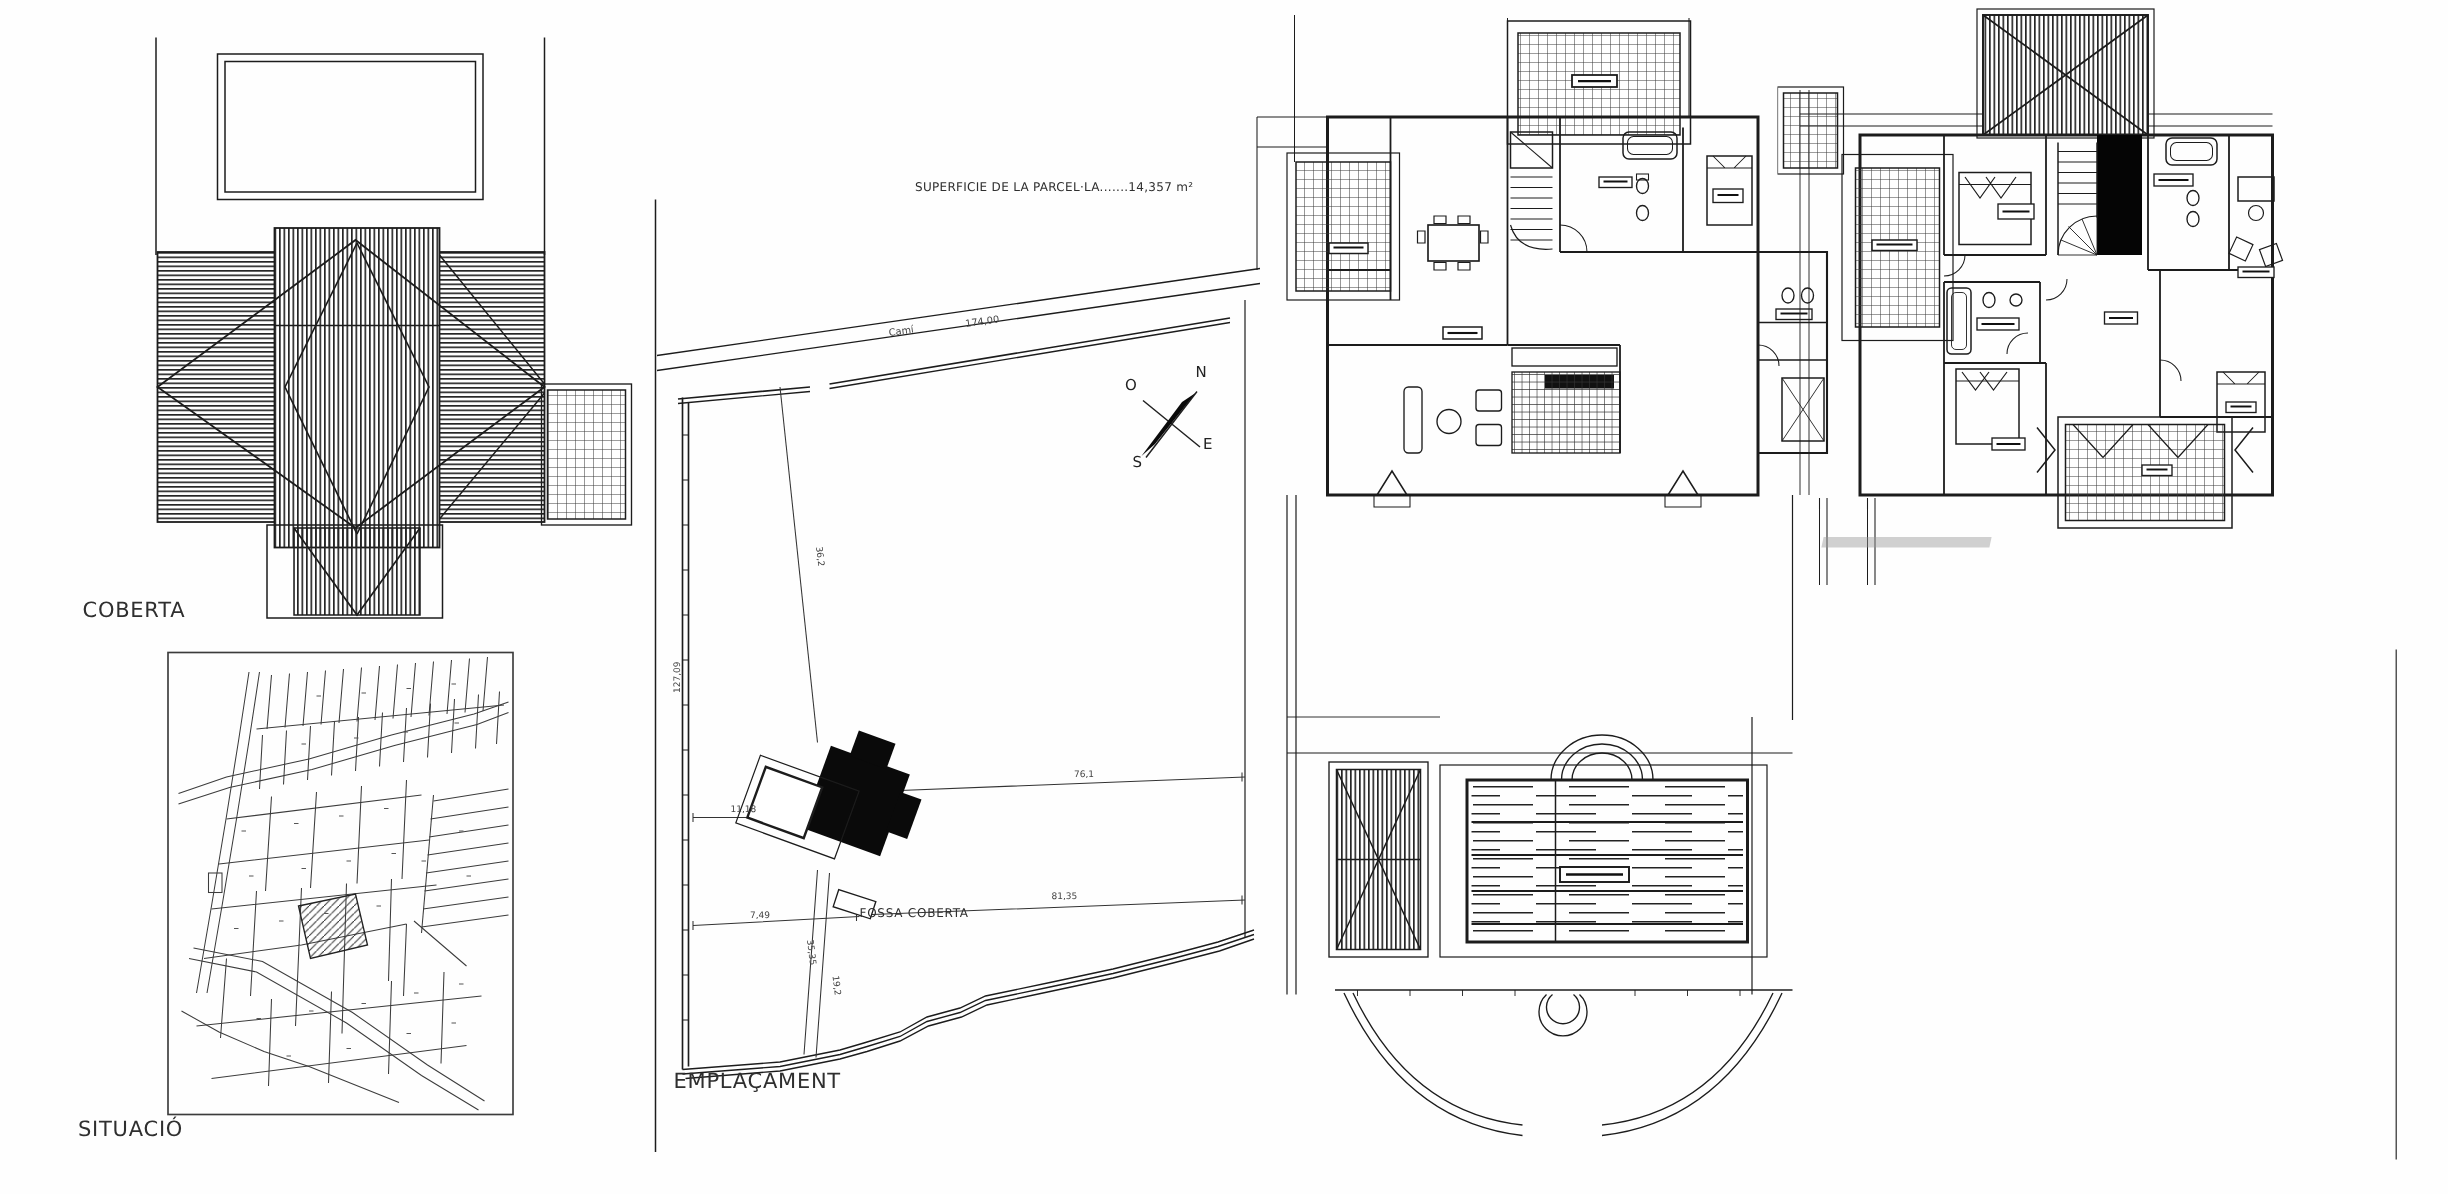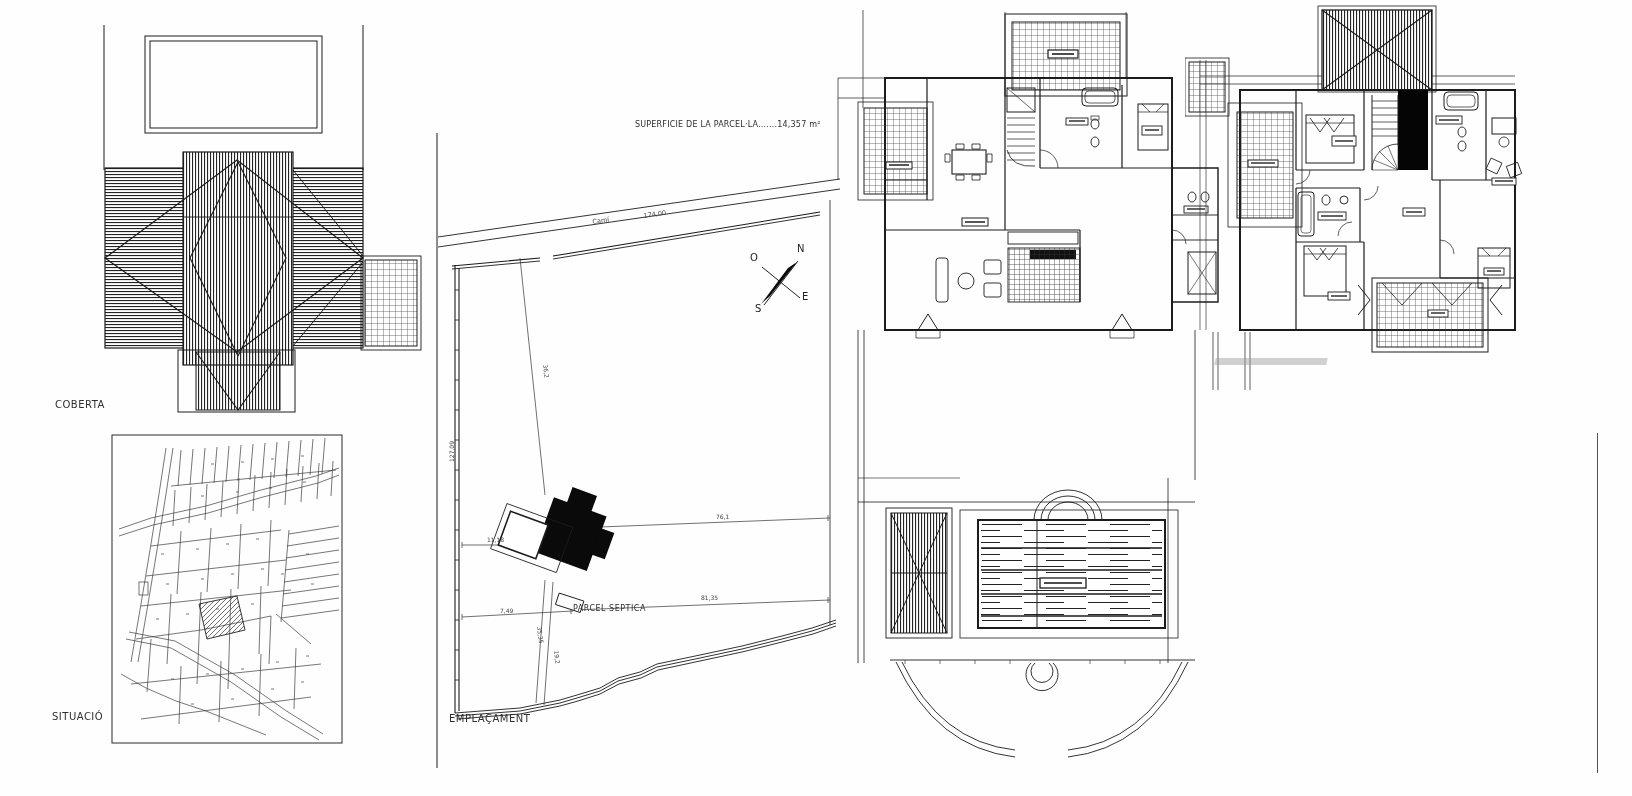--- a/index.html
+++ b/index.html
@@ -1,21 +1,21 @@
 <!DOCTYPE html>
 <html><head>
 <meta charset="utf-8">
 <style>
   html,body{margin:0;padding:0;background:#e8e8e8;}
   .sheet{position:relative;width:1632px;height:796px;background:#fefefe;overflow:hidden;
          font-family:"DejaVu Sans",sans-serif;color:#2a2a2a;}
   .sheet svg{position:absolute;}
   .lbl{position:absolute;white-space:nowrap;color:#2f2f2f;letter-spacing:.5px;}
-  .lbl.big{font-size:10px;}
-  .lbl.note{font-size:8px;letter-spacing:.2px;margin-left:25px;}
+  .lbl.big{font-size:14px;}
+  .lbl.note{font-size:8px;letter-spacing:.2px;}
   .lbl.dim{font-size:6px;letter-spacing:0;color:#444;}
   .lbl.compass{font-size:10px;color:#222;}
   .rot-90{transform:rotate(-90deg);transform-origin:left top;}
   .rot83{transform:rotate(83deg);transform-origin:left top;}
   .rot-8{transform:rotate(-8deg);transform-origin:left top;}
   .smudge{position:absolute;background:#9a9a9a;opacity:.45;}
   .frameline{position:absolute;background:#555;}
 </style>
 </head>
 <body>
@@ -99,21 +99,21 @@
       <path d="M20,250 L210,230 M30,285 L200,263"></path>
       <path d="M70,232 L68,290 M110,227 L108,288 M150,220 L148,282 M185,214 L183,275"></path>
       <path d="M40,205 L36,258 M165,180 L200,210 M160,182 L158,230"></path>
       <rect x="28" y="148" width="9" height="13"></rect>
 
       <g stroke="#555" stroke-width="0.8">
         <path d="M50,120 h3 M85,115 h3 M115,110 h3 M145,105 h3 M55,150 h3 M90,145 h3 M120,140 h3 M150,135 h3 M45,185 h3 M75,180 h3 M105,175 h3 M140,170 h3 M170,140 h3 M195,120 h3 M200,150 h3 M60,245 h3 M95,240 h3 M130,235 h3 M165,228 h3 M195,222 h3 M80,270 h3 M120,265 h3 M160,255 h3 M190,248 h3 M100,30 h3 M130,28 h3 M160,25 h3 M190,22 h3 M90,62 h3 M125,58 h3 M158,54 h3 M192,48 h3"></path>
       </g>
     </g>
   </svg>
-  <span class="lbl big" style="left:52px;top:711px">SITUACIÓ</span>
+  <span class="lbl big" style="left:52px;top:745px">SITUACIÓ</span>
 
   <svg style="left:428px;top:128px" width="415" height="645" viewBox="428 128 415 645">
     <g stroke="#1c1c1c" fill="none" stroke-width="0.9">
       <path d="M437,133 V768" stroke-width="1"></path>
 
       <path d="M438,237 L840,179 M438,247 L840,189"></path>
       <path d="M452,266 L540,258 M553,256 L820,212" stroke-width="1.1"></path>
       <path d="M452,269 L540,261 M553,259 L820,215"></path>
 
       <path d="M455,265 V713 M459,268 V711" stroke-width="1.1"></path>
@@ -149,21 +149,21 @@
       </g>
     </g>
   </svg>
   <span class="lbl note" style="left:610px;top:120px">SUPERFICIE DE LA PARCEL·LA.......14,357 m²</span>
   <span class="lbl dim rot-8" style="left:592px;top:218px;font-size:6.5px">Camí</span>
   <span class="lbl dim rot-8" style="left:643px;top:212px;font-size:6.5px">174,00</span>
   <span class="lbl compass" style="left:797px;top:243px">N</span>
   <span class="lbl compass" style="left:802px;top:291px">E</span>
   <span class="lbl compass" style="left:755px;top:303px">S</span>
   <span class="lbl compass" style="left:750px;top:252px">O</span>
-  <span class="lbl" style="left:573px;top:604px;font-size:8px">PARCEL SEPTICA</span>
+  <span class="lbl" style="left:573px;top:604px;font-size:8px">FOSSA COBERTA</span>
   <span class="lbl dim rot-90" style="left:448px;top:462px">127,09</span>
   <span class="lbl dim" style="left:487px;top:536px">11,18</span>
   <span class="lbl dim rot83" style="left:549px;top:364px">36,2</span>
   <span class="lbl dim" style="left:716px;top:513px">76,1</span>
   <span class="lbl dim" style="left:701px;top:594px">81,35</span>
   <span class="lbl dim" style="left:500px;top:607px">7,49</span>
   <span class="lbl dim rot83" style="left:543px;top:626px">35,35</span>
   <span class="lbl dim rot83" style="left:560px;top:650px">19,2</span>
   <span class="lbl big" style="left:449px;top:713px">EMPLAÇAMENT</span>
 

